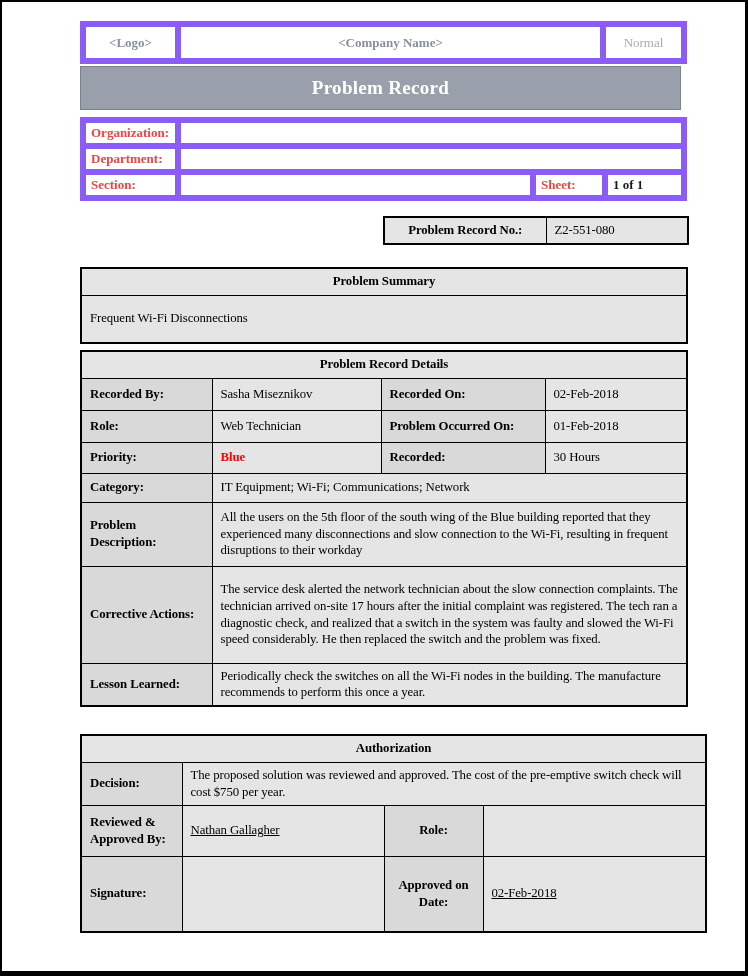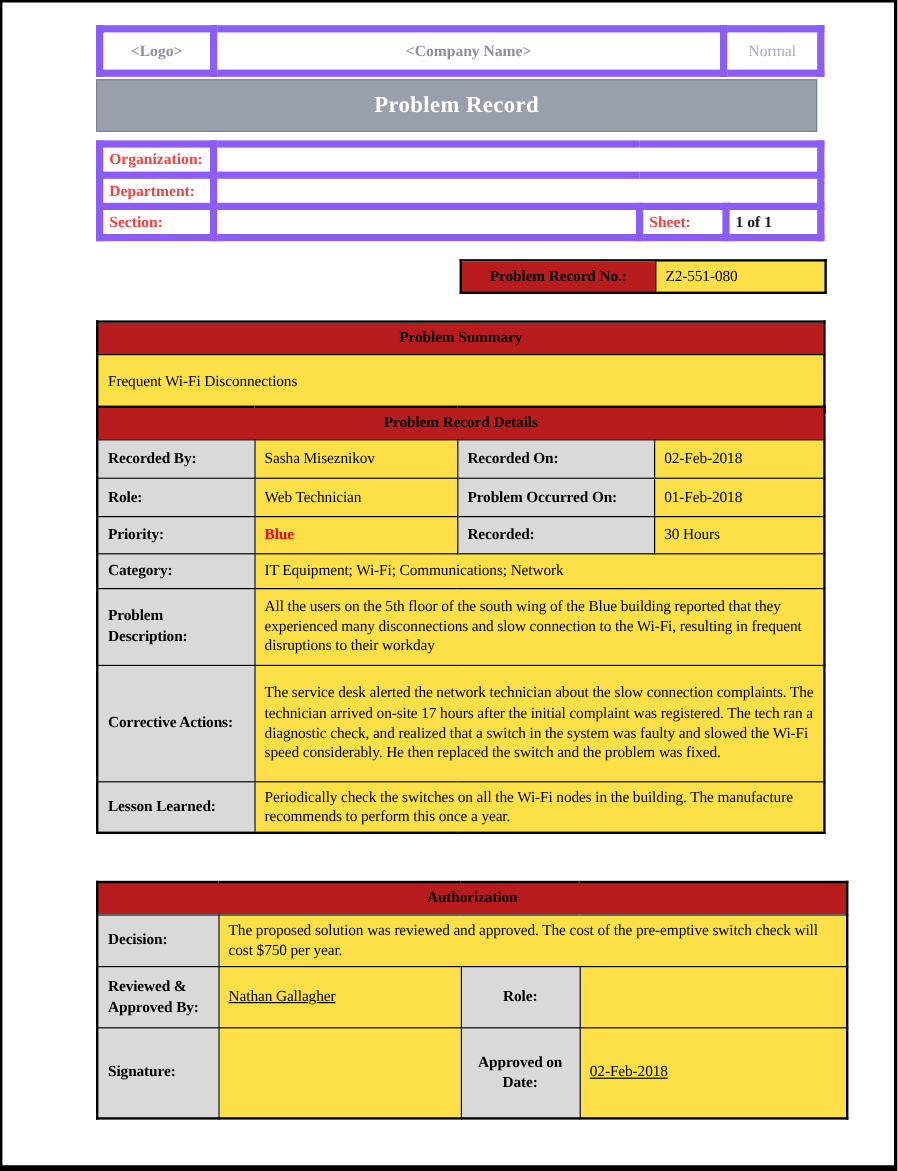--- a/index.html
+++ b/index.html
@@ -53,31 +53,31 @@
   .black-table td {
     border: 1px solid #000;
     font-size: 12.8px;
     line-height: 1.3;
     vertical-align: middle;
     padding: 4px 8px;
     letter-spacing: -0.1px;
     overflow: hidden;
   }
   .hdr {
-    background: #b91c1c;
+    background: #e5e5e5;
     font-weight: bold;
     text-align: center;
     font-size: 13px;
   }
   .lbl {
     background: #D9D9D9;
     font-weight: bold;
   }
   .lbl-center { text-align: center; }
-  .val { background: #fde047; }
+  .val { background: #e5e5e5; }
   .red { color: #FF0000; font-weight: bold; }
   .u { text-decoration: underline; }
 </style>
 </head>
 <body>
 
 <div class="page">
 
   <table class="gray-table abs" style="left:78px; top:19px; width:601px;">
     <colgroup>
@@ -141,21 +141,21 @@
     <tbody>
         <tr style="height:27px">
       <td class="hdr">Problem Summary</td>
     </tr>
     <tr style="height:48px">
       <td class="val">Frequent Wi-Fi Disconnections</td>
     </tr>
   </tbody>
     </table>
 
-  <table class="black-table abs" style="left:78px; top:336px; width:606px;border-radius:21px;">
+  <table class="black-table abs" style="left:78px; top:348px; width:606px;border-radius:21px;">
     <colgroup>
         <col style="width:131px">
         <col style="width:169px">
         <col style="width:164px">
         <col style="width:142px">
       </colgroup>
     <tbody>
         <tr style="height:27px">
       <td class="hdr" colspan="4">Problem Record Details</td>
     </tr>

